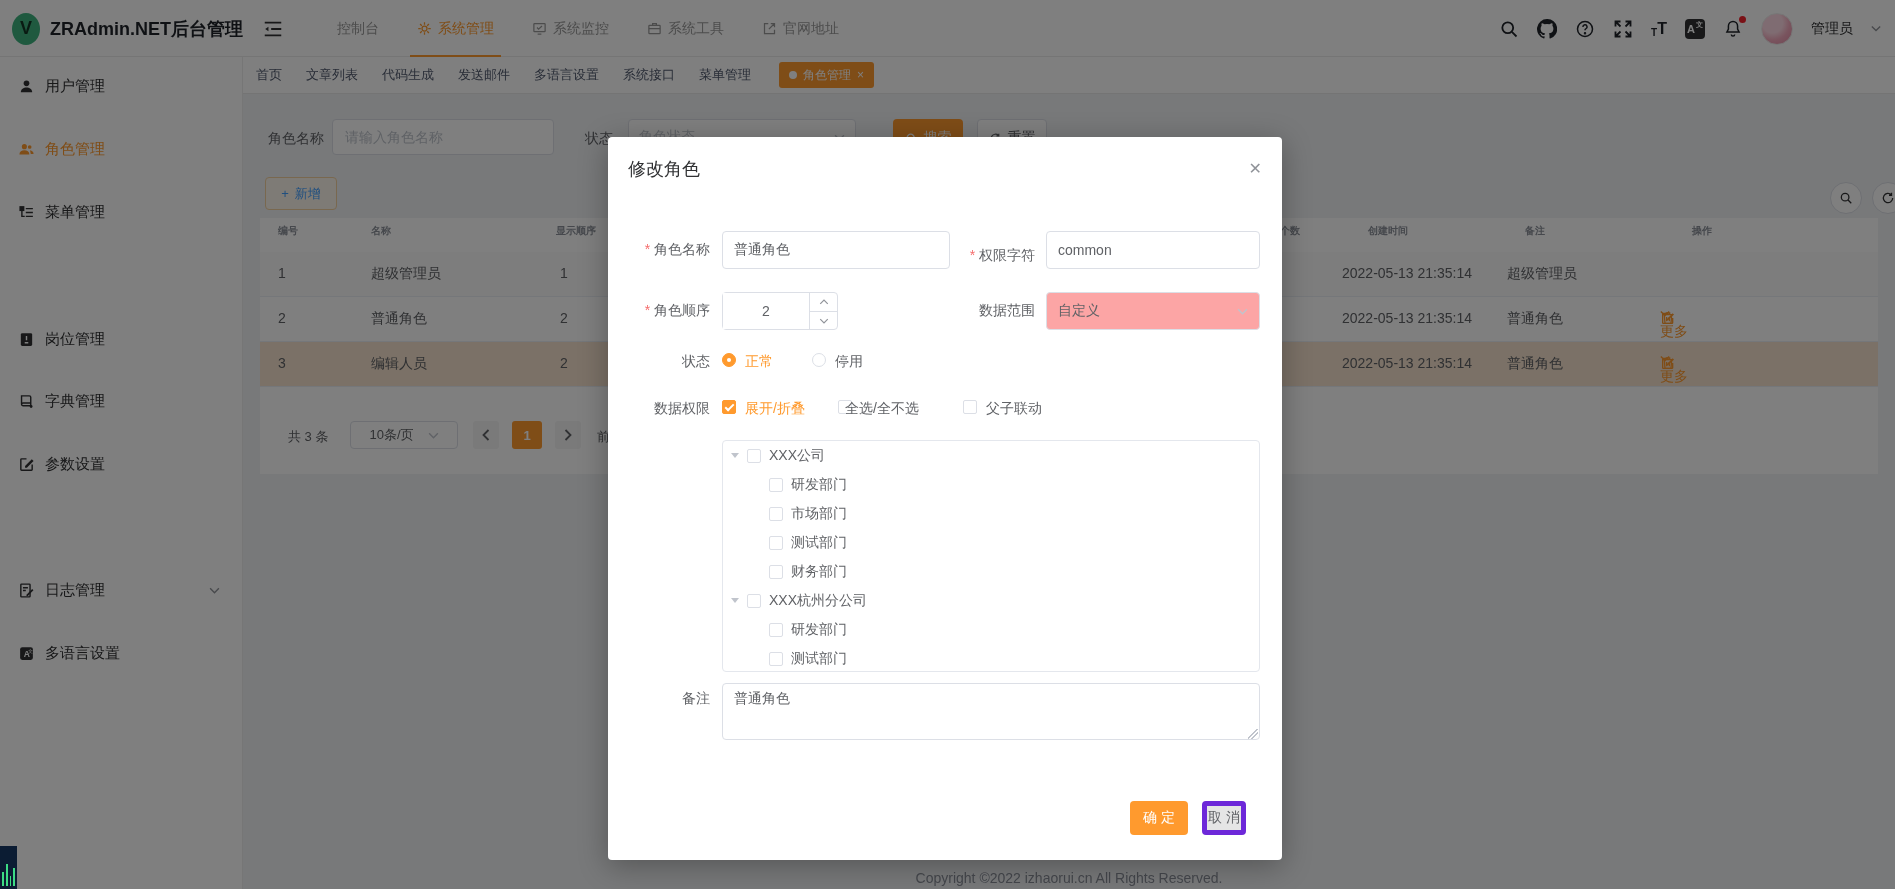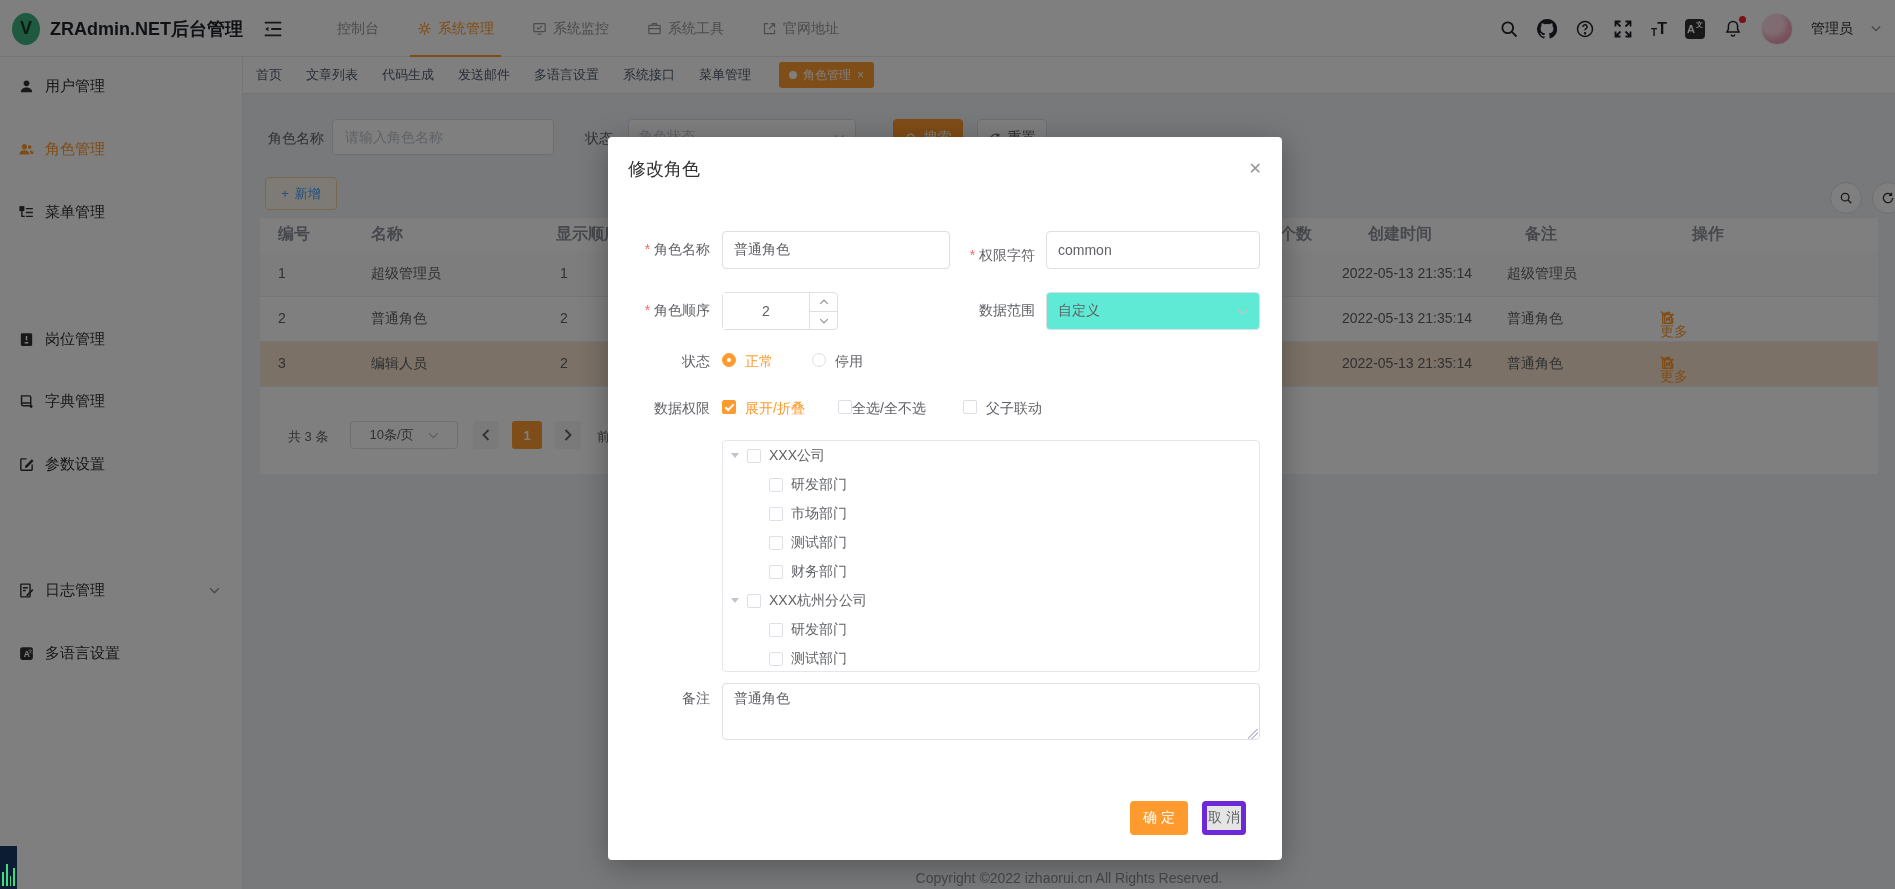--- a/index.html
+++ b/index.html
@@ -51,21 +51,21 @@
   .fselect .ph { color:#bfc4cc; }
   .fselect .selcaret { margin-left:auto; color:#c0c4cc; }
   .btn { position:absolute; border-radius:4px; font-size:14px; display:flex; align-items:center; justify-content:center; gap:6px; cursor:pointer; white-space:nowrap; border:1px solid transparent; }
   .btn-primary { background:#FF9A2E; color:#fff; }
   .btn-default { background:#fff; color:#606266; border-color:#dcdfe6; }
   .btn-add { background:#fdf6ec; color:#409EFF; border-color:#f3d19e; font-size:13px; }
   .tool-circle { position:absolute; width:32px; height:32px; border-radius:50%; background:#fff; border:1px solid #dcdfe6; display:flex; align-items:center; justify-content:center; color:#303133; cursor:pointer; }
 
   
   .card { position:absolute; left:17px; top:124px; width:1618px; height:256px; background:#fff; }
-  .thead { position:absolute; left:0; top:6px; width:100%; height:28px; font-size:16px; font-weight:600; color:#8c919a; }
+  .thead { position:absolute; left:0; top:6px; width:100%; height:28px; font-size:10px; font-weight:600; color:#8c919a; }
   .thead span { position:absolute; white-space:nowrap; }
   .trow { position:absolute; left:0; width:100%; height:45px; border-bottom:1px solid #ebeef5; font-size:14px; color:#606266; }
   .trow span { position:absolute; top:13px; white-space:nowrap; }
   .trow.stripe { background:#fafafa; }
   .trow.hl { background:#f7e3ce; }
   .ops { position:absolute; left:1400px; top:0; height:45px; display:flex; align-items:center; gap:15px; color:#FF9A2E; }
   .ops .oicon { width:16px; height:16px; color:#FF9A2E; cursor:pointer; }
   .more-link { font-size:14px; color:#FF9A2E; display:flex; align-items:center; gap:4px; cursor:pointer; }
 
   .pager { position:absolute; left:28px; top:203px; height:28px; width:600px; font-size:13px; color:#606266; }
@@ -78,21 +78,21 @@
   .copyright { position:absolute; left:0; width:100%; top:776px; text-align:center; font-size:14px; color:#8a8f99; }
 
   
   .overlay { position:absolute; inset:0; background:rgba(0,0,0,0.5); z-index:40; }
   .modal { position:absolute; left:608px; top:137px; width:674px; height:723px; background:#fff; border-radius:4px; box-shadow:0 6px 30px rgba(0,0,0,.3); z-index:50; }
   .modal-title { position:absolute; left:20px; top:20px; font-size:18px; color:#303133; }
   .modal-close { position:absolute; right:20px; top:22px; font-size:16px; color:#909399; cursor:pointer; }
   .mlabel { position:absolute; font-size:14px; color:#606266; text-align:right; white-space:nowrap; }
   .req::before { content:"* "; color:#F56C6C; }
   .minput { position:absolute; height:38px; border:1px solid #dcdfe6; border-radius:4px; font-size:14px; color:#606266; padding:0 11px; font-family:inherit; background:#fff; }
-  .mselect { position:absolute; height:38px; border:1px solid #dcdfe6; border-radius:4px; background:#5eead4; display:flex; align-items:center; padding:0 11px; font-size:14px; color:#606266; cursor:pointer; }
+  .mselect { position:absolute; height:38px; border:1px solid #dcdfe6; border-radius:4px; background:#fca5a5; display:flex; align-items:center; padding:0 11px; font-size:14px; color:#606266; cursor:pointer; }
   .mselect .selcaret { margin-left:auto; color:#c0c4cc; }
   .numwrap { position:absolute; left:114px; top:155px; width:116px; height:38px; border:1px solid #dcdfe6; border-radius:4px; background:#fff; }
   .numwrap input { position:absolute; left:0; top:0; width:86px; height:36px; border:0; text-align:center; font-size:14px; color:#606266; font-family:inherit; outline:none; }
   .stepper { position:absolute; right:0; top:0; width:28px; height:36px; border-left:1px solid #dcdfe6; }
   .step { height:18px; display:flex; align-items:center; justify-content:center; color:#909399; cursor:pointer; }
   .step + .step { border-top:1px solid #dcdfe6; }
   .radio { position:absolute; width:14px; height:14px; border-radius:50%; border:1px solid #dcdfe6; background:#fff; cursor:pointer; }
   .radio.checked { background:#FF9A2E; border-color:#FF9A2E; }
   .radio.checked::after { content:""; position:absolute; left:4px; top:4px; width:4px; height:4px; border-radius:50%; background:#fff; }
   .rlabel { position:absolute; font-size:14px; white-space:nowrap; cursor:pointer; }
@@ -499,21 +499,21 @@
   <span class="mlabel" style="left:0;top:216px;width:102px">状态</span>
   <span class="radio checked" style="left:114px;top:216px"></span>
   <span class="rlabel" style="left:137px;top:216px;color:#FF9A2E">正常</span>
   <span class="radio" style="left:204px;top:216px"></span>
   <span class="rlabel" style="left:227px;top:216px;color:#606266">停用</span>
 
   <span class="mlabel" style="left:0;top:263px;width:102px">数据权限</span>
   <span class="cb checked" style="left:114px;top:263px"></span>
   <span class="rlabel" style="left:137px;top:263px;color:#FF9A2E">展开/折叠</span>
   <span class="cb" style="left:230px;top:263px"></span>
-  <span class="rlabel" style="left:244px;top:263px;color:#606266">全选/全不选</span>
+  <span class="rlabel" style="left:237px;top:263px;color:#606266">全选/全不选</span>
   <span class="cb" style="left:355px;top:263px"></span>
   <span class="rlabel" style="left:378px;top:263px;color:#606266">父子联动</span>
 
   <div class="tree-panel">
     <div class="tnode lvl1">
         <span class="tcaret"></span>
         <span class="tcb"></span>
         <span>XXX公司</span>
       </div>
     <div class="tnode lvl2">

